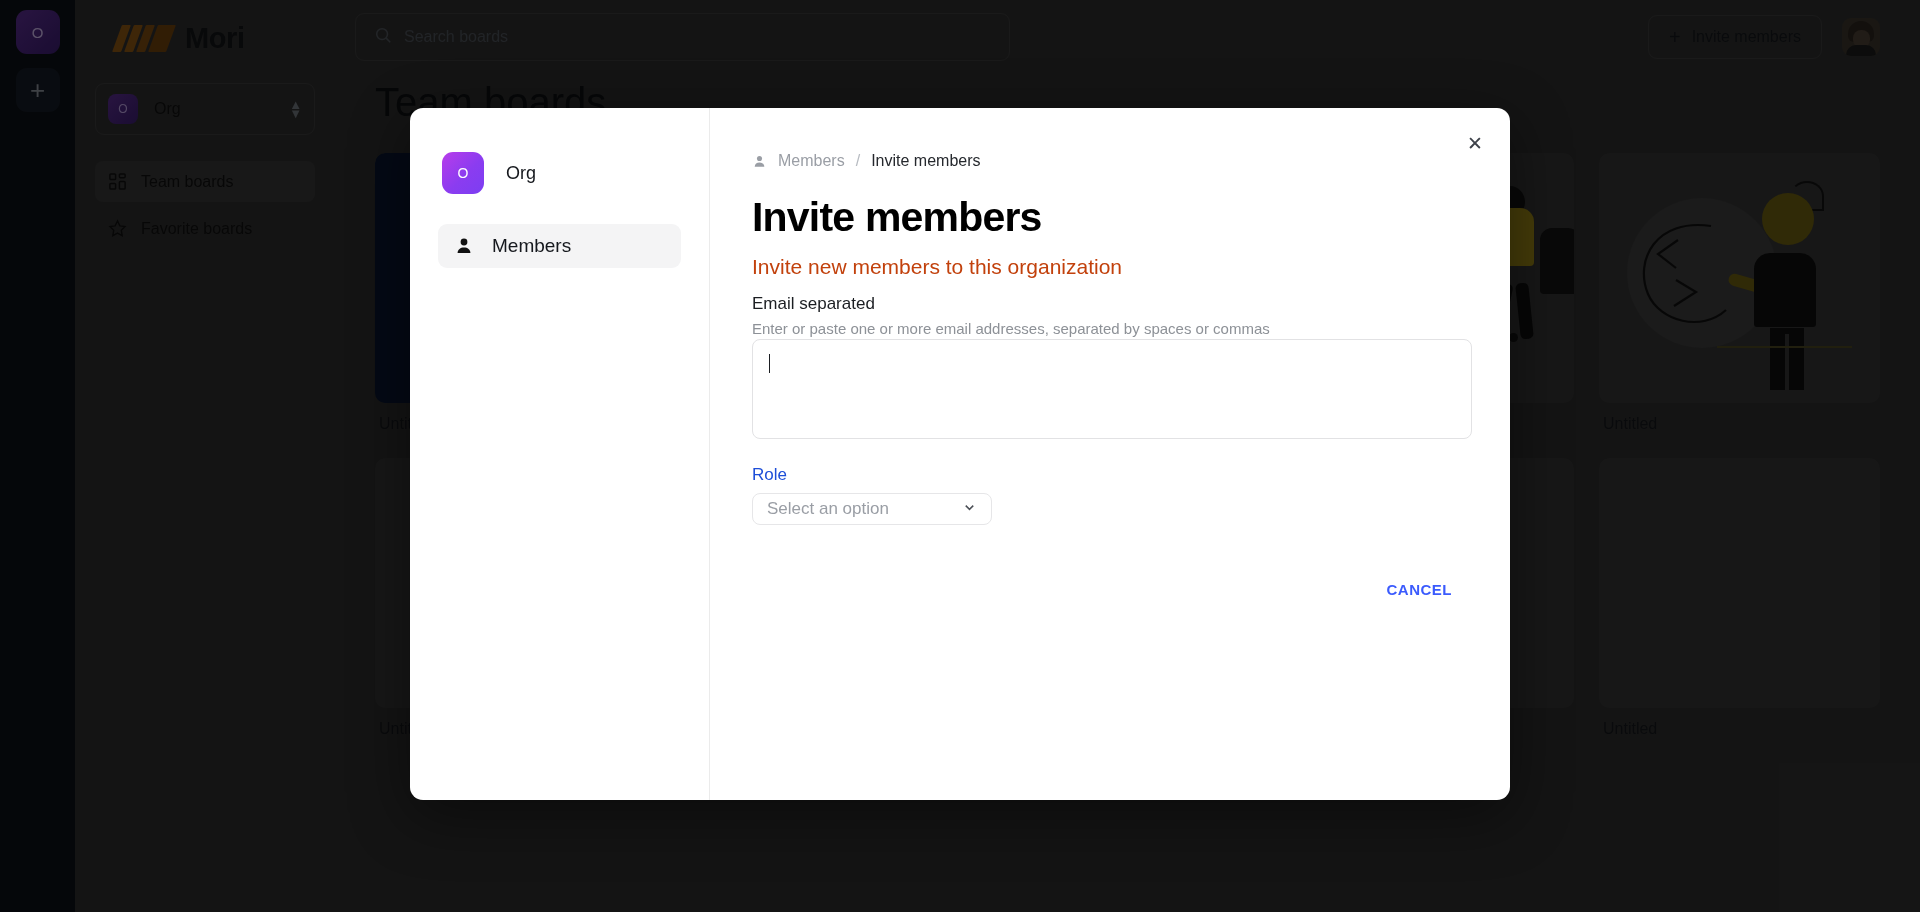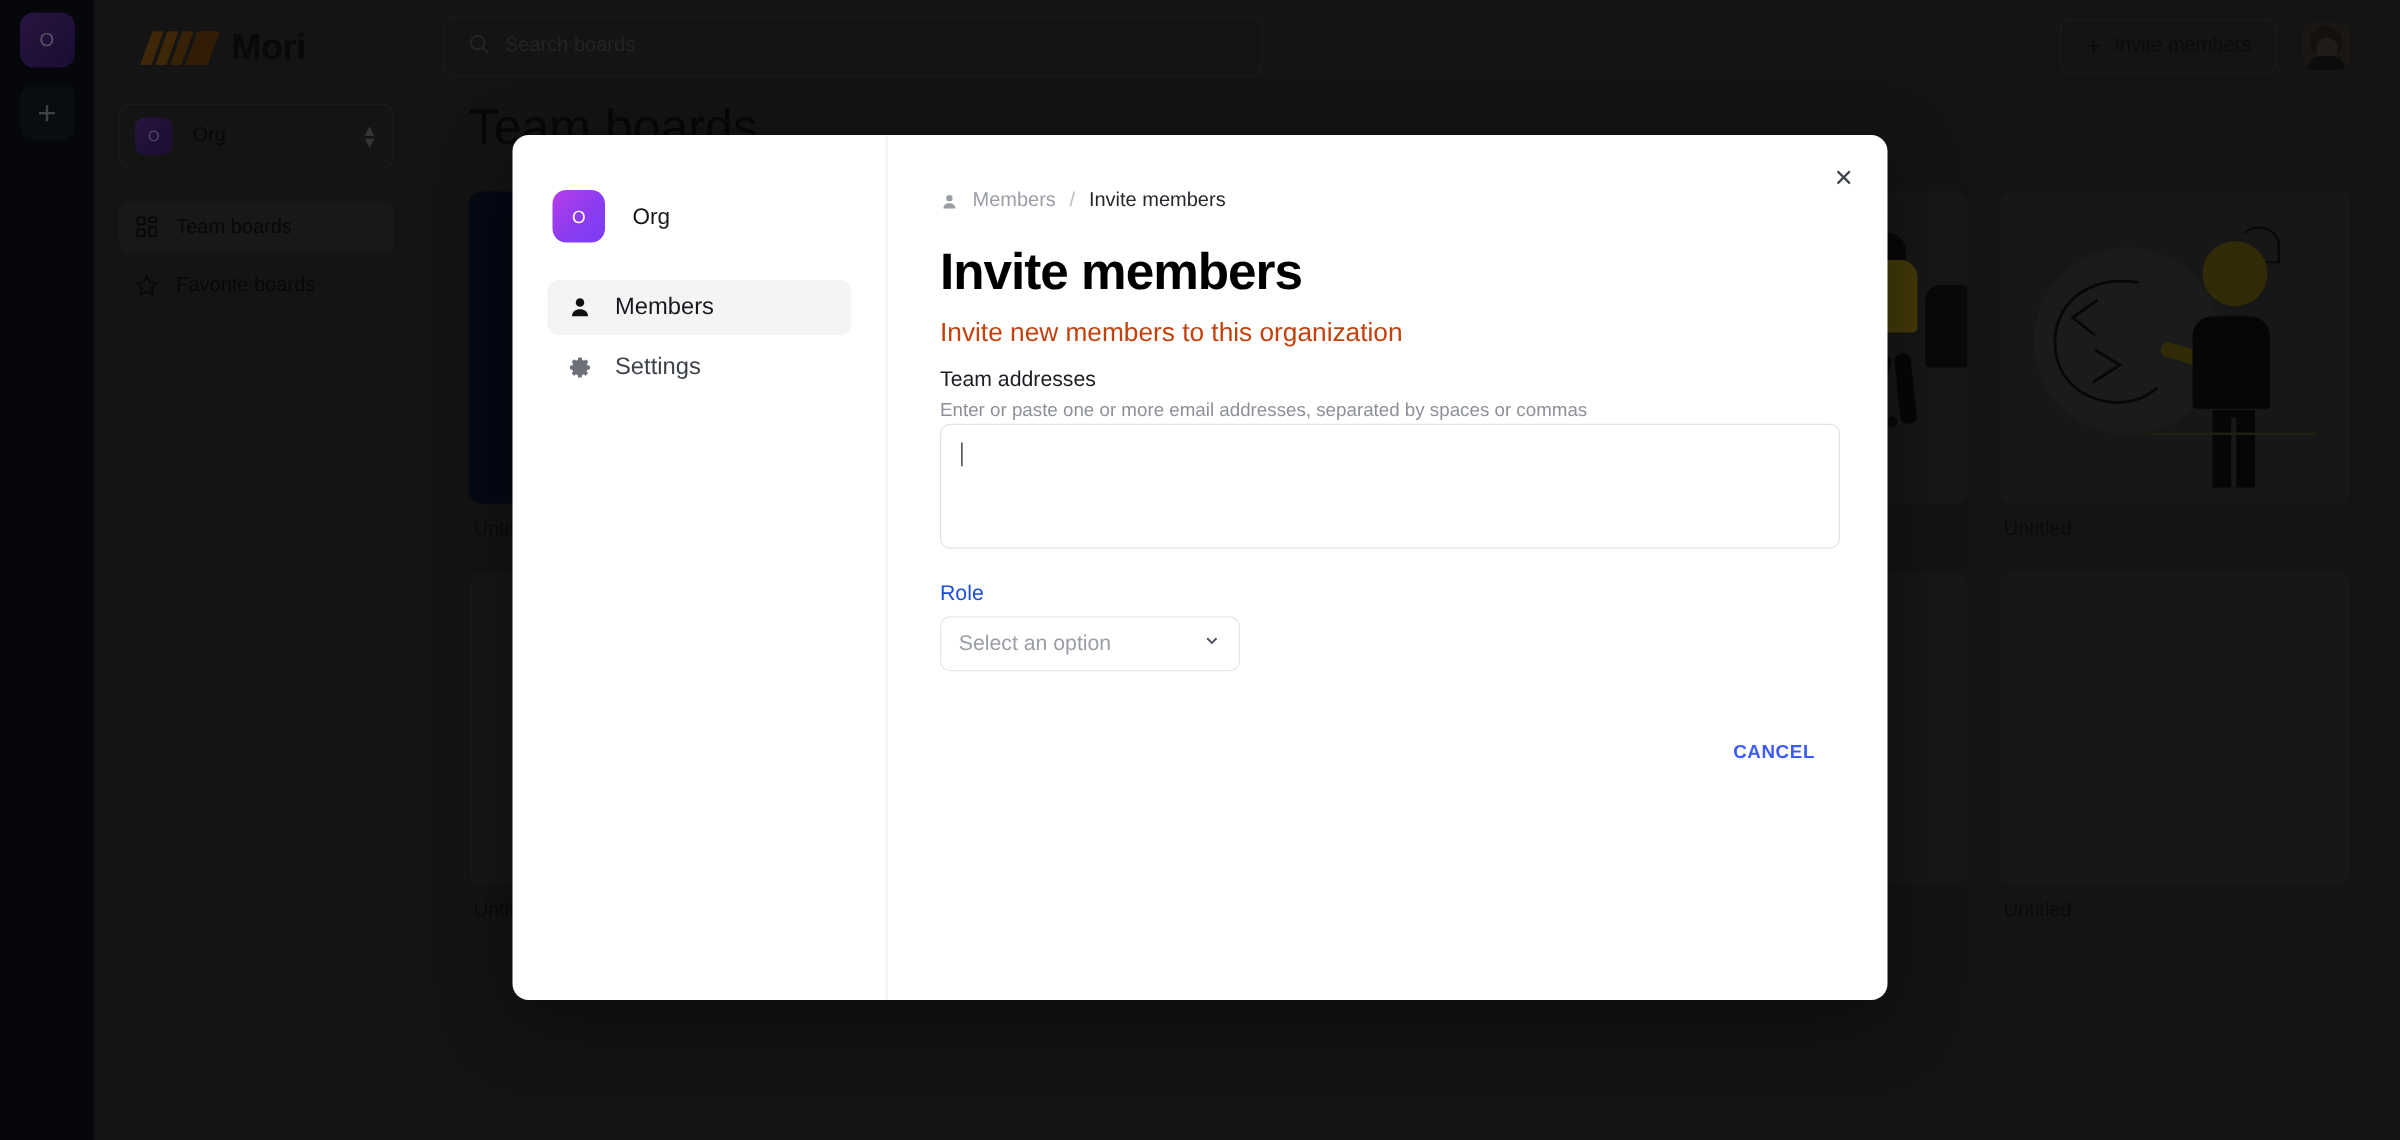--- a/index.html
+++ b/index.html
@@ -211,21 +211,21 @@
     padding: 14px 16px; background: #fff; position: relative;
   }
   .caret {
     display: inline-block; width: 1px; height: 19px;
     background: #1b1e22; animation: blink 1.05s step-end infinite;
   }
   @keyframes blink { 50% { opacity: 0; } }
 
   .f-label2 { font-size: 17px; color: #1d4ed8; margin: 26px 0 8px 0; }
   .f-select {
-    width: 240px; height: 44px;
+    width: 240px; height: 32px;
     border: 1px solid #e6e6e8; border-radius: 8px;
     display: flex; align-items: center; padding: 0 14px;
   }
   .f-select-val { font-size: 17px; color: #9a9ea5; flex: 1; }
   .f-select svg { width: 15px; height: 15px; color: #4a4e55; }
 
   .m-actions {
     display: flex; align-items: center; justify-content: flex-end;
     gap: 14px; margin-top: 44px; width: 720px;
   }
@@ -408,49 +408,40 @@
       <div class="m-nav active">
         <span class="m-nav-ico">
           <svg viewBox="0 0 20 20" fill="#111">
               <circle cx="10" cy="6" r="3.4"></circle>
               <path d="M3.6 17c0-3.6 2.9-5.6 6.4-5.6s6.4 2 6.4 5.6z"></path>
             </svg>
         </span>
         <span class="m-nav-label">Members</span>
       </div>
 
-      <div class="m-nav">
-        <span class="m-nav-ico">
-          <svg viewBox="0 0 20 20" fill="#6d7077">
-            <path d="M10 6.6A3.4 3.4 0 1 0 10 13.4 3.4 3.4 0 0 0 10 6.6zm0 5.1a1.7 1.7 0 1 1 0-3.4 1.7 1.7 0 0 1 0 3.4z"></path>
-            <path d="M18 8.6l-1.9-.3a6.4 6.4 0 0 0-.6-1.4l1.1-1.5-1.9-1.9-1.5 1.1a6.4 6.4 0 0 0-1.4-.6L11.4 2H8.6l-.3 1.9a6.4 6.4 0 0 0-1.4.6L5.4 3.4 3.4 5.4l1.1 1.5a6.4 6.4 0 0 0-.6 1.4L2 8.6v2.8l1.9.3c.14.49.34.96.6 1.4l-1.1 1.5 1.9 1.9 1.5-1.1c.44.26.91.46 1.4.6l.3 1.9h2.8l.3-1.9c.49-.14.96-.34 1.4-.6l1.5 1.1 1.9-1.9-1.1-1.5c.26-.44.46-.91.6-1.4l1.9-.3z"></path>
-          </svg>
-        </span>
-        <span class="m-nav-label muted">Settings</span>
-      </div>
     </div>
 
     <div class="m-body">
 
       <div class="crumb">
         <span class="crumb-ico">
           <svg viewBox="0 0 20 20" fill="currentColor">
               <circle cx="10" cy="6" r="3.4"></circle>
               <path d="M3.6 17c0-3.6 2.9-5.6 6.4-5.6s6.4 2 6.4 5.6z"></path>
             </svg>
         </span>
         <span class="crumb-a">Members</span>
         <span class="crumb-sep">/</span>
         <span class="crumb-cur">Invite members</span>
       </div>
 
       <div class="m-title">Invite members</div>
       <div class="m-sub">Invite new members to this organization</div>
 
-      <div class="f-label">Team addresses</div>
+      <div class="f-label">Email separated</div>
       <div class="f-help">Enter or paste one or more email addresses, separated by spaces or commas</div>
       <div class="f-textarea">
         <span></span><span class="caret"></span>
       </div>
 
       <div class="f-label2">Role</div>
       <div class="f-select">
         <span class="f-select-val">Select an option</span>
         <span>
           <svg viewBox="0 0 20 20" fill="none" stroke="currentColor" stroke-width="2">

